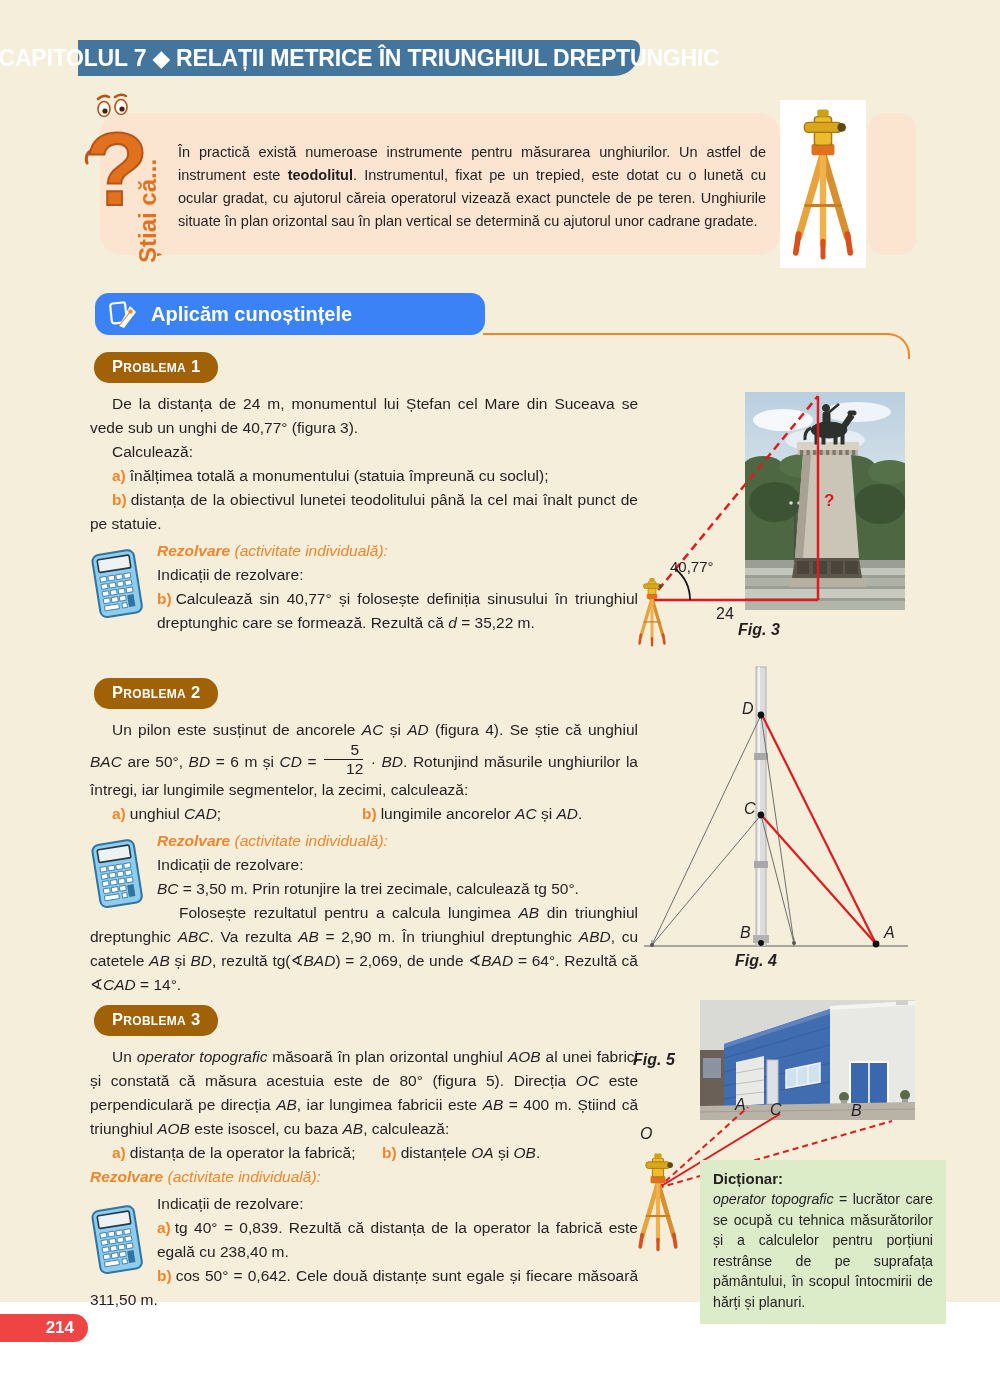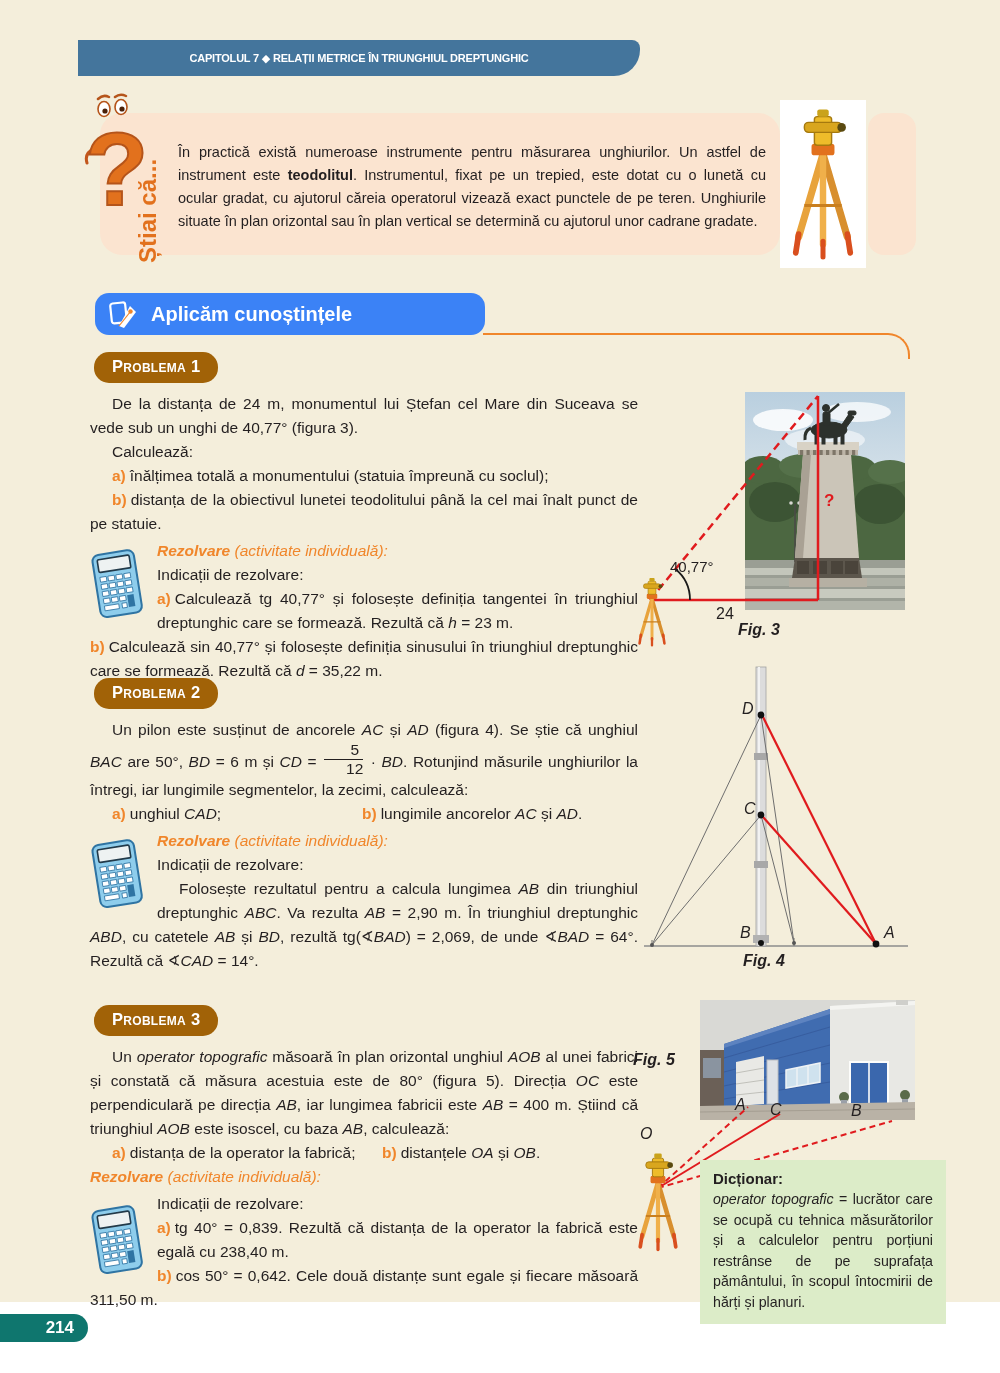--- a/index.html
+++ b/index.html
@@ -1,21 +1,21 @@
 <!DOCTYPE html>
 <html lang="ro"><head>
 <meta charset="utf-8">
 <style>
   html,body{margin:0;padding:0;background:#fff;}
   .page{position:relative;width:1000px;height:1373px;background:#f4eedb;overflow:hidden;
         font-family:"Liberation Sans","DejaVu Sans",sans-serif;color:#231f20;}
   .white-strip{position:absolute;left:0;top:1302px;width:1000px;height:71px;background:#ffffff;}
   
   .chapter{position:absolute;left:78px;top:40px;width:562px;height:36px;background:#44759c;
-           border-radius:0 8px 26px 0;color:#fff;font-weight:bold;font-size:11px;letter-spacing:-0.2px;
+           border-radius:0 8px 26px 0;color:#fff;font-weight:bold;font-size:23px;letter-spacing:-0.2px;
            display:flex;align-items:center;justify-content:center;white-space:nowrap;}
   
   .knowbox{position:absolute;left:100px;top:113px;width:680px;height:142px;background:#fbe4d0;border-radius:22px;}
   .knowbox-end{position:absolute;left:868px;top:113px;width:48px;height:142px;background:#fbe4d0;border-radius:16px;}
   .theo-photo{position:absolute;left:780px;top:100px;width:86px;height:168px;background:#fff;}
   .theo-photo svg{position:absolute;left:0;top:4px;width:86px;height:160px;}
   .qm{position:absolute;left:84px;top:93px;width:60px;height:168px;}
   .know-label{position:absolute;left:134px;top:118px;height:145px;writing-mode:vertical-rl;transform:rotate(180deg);
               color:#e2711d;font-size:24px;font-weight:bold;}
   .know-text{position:absolute;left:178px;top:126px;width:588px;font-size:14.5px;line-height:23px;text-align:justify;}
@@ -52,21 +52,21 @@
   .figlabel{position:absolute;font-style:italic;font-size:16px;line-height:1;}
   .plain{font-style:normal;}
   .figcap{position:absolute;font-style:italic;font-weight:bold;font-size:16px;line-height:1;}
   .qmark-red{position:absolute;color:#e01b1e;font-weight:bold;font-size:17px;line-height:1;}
   
   .dict{position:absolute;left:700px;top:1160px;width:246px;min-height:150px;background:#dcecc8;
         padding:10px 13px 12px;box-sizing:border-box;}
   .dict-title{font-weight:bold;font-size:15px;margin-bottom:2px;}
   .dict-body{margin:0;font-size:14.2px;line-height:20.5px;text-align:justify;}
   
-  .pagenum{position:absolute;left:0;top:1314px;width:88px;height:28px;background:#0f766e;border-radius:0 14px 14px 0;
+  .pagenum{position:absolute;left:0;top:1314px;width:88px;height:28px;background:#ef4444;border-radius:0 14px 14px 0;
            color:#fff;font-weight:bold;font-size:17px;display:flex;align-items:center;justify-content:flex-end;
            padding-right:14px;box-sizing:border-box;}
   .hiddefs{position:absolute;width:0;height:0;overflow:hidden;}
 </style>
 </head>
 <body>
 
 <svg class="hiddefs" aria-hidden="true">
   <defs>
     <symbol id="sym-theodolite" viewBox="0 0 60 110">
@@ -155,21 +155,20 @@
     <p class="body ind"><span>De la distanța de 24 m, monumentul lui Ștefan cel Mare din Suceava se vede sub un unghi de 40,77° (figura 3).</span></p>
     <p class="body ind">Calculează:</p>
     <p class="body ind"><span class="mk">a)</span><span><span>înălțimea totală a monumentului (statuia împreună cu soclul);</span></span></p>
     <p class="body ind"><span class="mk">b)</span><span><span>distanța de la obiectivul lunetei teodolitului până la cel mai înalt punct de pe statuie.</span></span></p>
     <div class="solve">
       <svg class="calc" style="height:86px" viewBox="0 0 72 92">
           <use href="#sym-calculator"></use>
         </svg>
       <p class="sol-head"><span class="rb">Rezolvare</span><span> (activitate individuală):</span></p>
       <p class="body">Indicații de rezolvare:</p>
-      <p class="body"><span class="mk">a)</span><span><span>Calculează tg 40,77° și folosește definiția tangentei în triunghiul dreptunghic care se formează. Rezultă că </span><span class="ri">h</span><span> = 23 m.</span></span></p>
       <p class="body"><span class="mk">b)</span><span><span>Calculează sin 40,77° și folosește definiția sinusului în triunghiul dreptunghic care se formează. Rezultă că </span><span class="ri">d</span><span> = 35,22 m.</span></span></p>
     </div>
   </div>
 
   <div class="fig" style="left:628px;top:380px;width:292px;height:272px">
     <div class="photo" style="left:117px;top:12px;width:160px;height:218px">
       <svg viewBox="0 0 160 218" width="160" height="218">
         <defs>
             <linearGradient id="skyg" x1="0" y1="0" x2="0" y2="1">
               <stop offset="0" stop-color="#b9cfdf"></stop>
@@ -254,20 +253,21 @@
     <div class="body row2">
       <span class="c1"><span class="mk">a)</span><span><span>unghiul </span><span class="ri">CAD</span><span>;</span></span></span>
       <span><span class="mk">b)</span><span><span>lungimile ancorelor </span><span class="ri">AC</span><span> și </span><span class="ri">AD</span><span>.</span></span></span>
     </div>
     <div class="solve">
       <svg class="calc" style="height:86px" viewBox="0 0 72 92">
           <use href="#sym-calculator"></use>
         </svg>
       <p class="sol-head"><span class="rb">Rezolvare</span><span> (activitate individuală):</span></p>
       <p class="body">Indicații de rezolvare:</p>
+      <p class="body"><span class="ri">BC</span><span> = 3,50 m. Prin rotunjire la trei zecimale, calculează tg 50°.</span></p>
       <p class="body ind"><span>Folosește rezultatul pentru a calcula lungimea </span><span class="ri">AB</span><span> din triunghiul dreptunghic </span><span class="ri">ABC</span><span>. Va rezulta </span><span class="ri">AB</span><span> = 2,90 m. În triunghiul dreptunghic </span><span class="ri">ABD</span><span>, cu catetele </span><span class="ri">AB</span><span> și </span><span class="ri">BD</span><span>, rezultă tg(∢</span><span class="ri">BAD</span><span>) = 2,069, de unde ∢</span><span class="ri">BAD</span><span> = 64°. Rezultă că ∢</span><span class="ri">CAD</span><span> = 14°.</span></p>
     </div>
   </div>
 
   <div class="fig" style="left:630px;top:665px;width:322px;height:320px">
     <svg width="322" height="300" viewBox="0 0 322 300">
       <line x1="14" y1="281" x2="278" y2="281" stroke="#8d8d8d" stroke-width="1.6"></line>
       <rect x="126" y="2" width="10" height="279" fill="#dcdcdc" stroke="#a2a2a2" stroke-width="0.8"></rect>
       <line x1="129" y1="2" x2="129" y2="281" stroke="#f2f2f2" stroke-width="2"></line>
       <rect x="124" y="88" width="14" height="7" fill="#a8a8a8"></rect>
@@ -293,21 +293,21 @@
       </g>
       <g fill="#555555">
           <circle cx="22" cy="280" r="2"></circle>
           <circle cx="164" cy="278" r="2"></circle>
         </g>
     </svg>
     <div class="figlabel" style="left:112px;top:36px">D</div>
     <div class="figlabel" style="left:114px;top:136px">C</div>
     <div class="figlabel" style="left:110px;top:260px">B</div>
     <div class="figlabel" style="left:254px;top:260px">A</div>
-    <div class="figcap" style="left:113px;top:288px">Fig. 4</div>
+    <div class="figcap" style="left:105px;top:288px">Fig. 4</div>
   </div>
 
   <div class="col tight" style="left:90px;top:1005px;">
     <div class="badge">Problema 3</div>
     <p class="body ind"><span>Un </span><span class="ri">operator topografic</span><span> măsoară în plan orizontal unghiul </span><span class="ri">AOB</span><span> al unei fabrici și constată că măsura acestuia este de 80° (figura 5). Direcția </span><span class="ri">OC</span><span> este perpendiculară pe direcția </span><span class="ri">AB</span><span>, iar lungimea fabricii este </span><span class="ri">AB</span><span> = 400 m. Știind că triunghiul </span><span class="ri">AOB</span><span> este isoscel, cu baza </span><span class="ri">AB</span><span>, calculează:</span></p>
     <div class="body row2">
       <span class="c1" style="width:292px"><span class="mk">a)</span><span><span>distanța de la operator la fabrică;</span></span></span>
       <span><span class="mk">b)</span><span><span>distanțele </span><span class="ri">OA</span><span> și </span><span class="ri">OB</span><span>.</span></span></span>
     </div>
     <p class="sol-head"><span class="rb">Rezolvare</span><span> (activitate individuală):</span></p>

